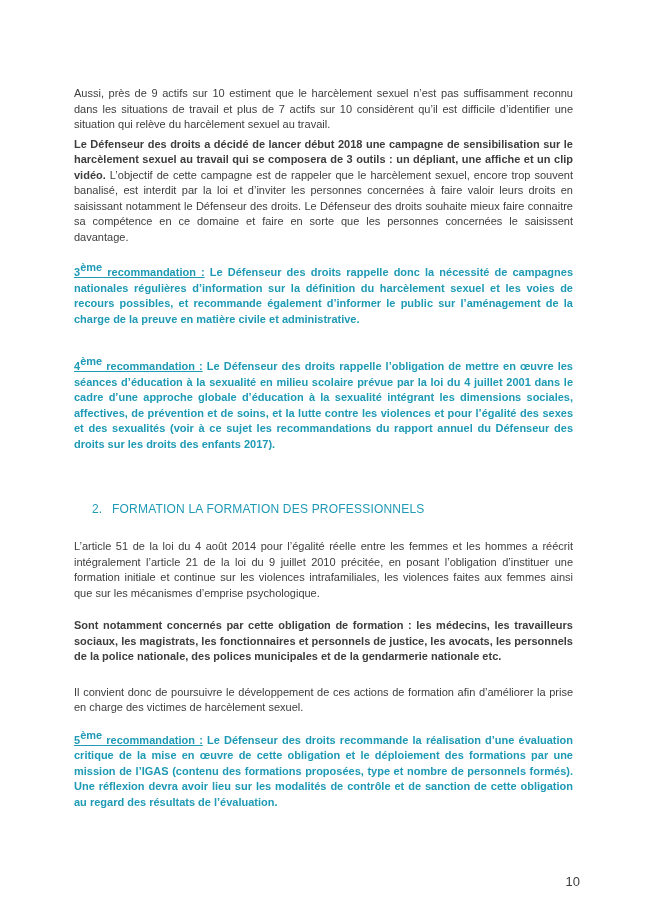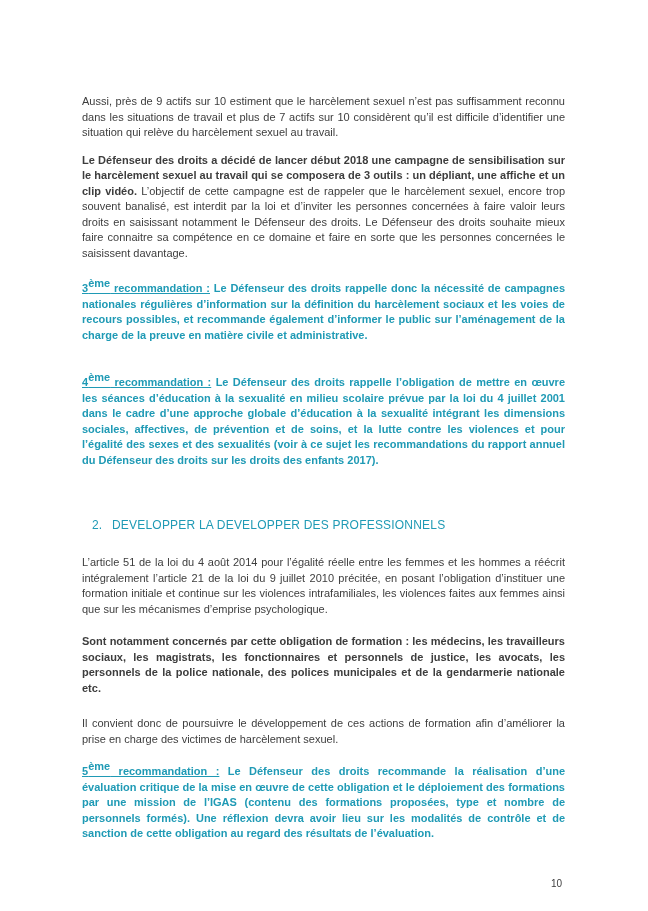--- a/index.html
+++ b/index.html
@@ -11,21 +11,21 @@
   .page {
     position: relative;
     width: 648px; height: 911px;
     background: #ffffff;
     overflow: hidden;
   }
   .content {
     padding: 82px 71px 0 70px;
   }
   p {
-    margin: 12px;
+    margin: 4px;
     font-size: 11px;
     line-height: 15.5px;
     color: #3d3d3d;
     text-align: justify;
   }
   .bold { font-weight: bold; }
   .recommendation {
     color: #1f9ab5;
     font-weight: bold;
   }
@@ -48,47 +48,47 @@
   
   .mb-none   { margin-bottom: 0; }
   .mb-line   { margin-bottom: 20px; }
   .mb-wide   { margin-bottom: 32px; }
   .mb-small  { margin-bottom: 14px; }
   .mb-sect   { margin-bottom: 50px; }
   .mb-para   { margin-bottom: 17px; }
   .mb-med    { margin-bottom: 20px; font-weight: bold; }
   .page-number {
     position: absolute;
-    right: 86px;
+    right: 68px;
     bottom: 22px;
-    font-size: 10px;
+    font-size: 13px;
     color: #3d3d3d;
   }
 </style>
 </head>
 <body>
 
 <div class="page">
   <div class="content">
 
     <p class="mb-none">Aussi, près de 9 actifs sur 10 estiment que le harcèlement sexuel n’est pas suffisamment reconnu dans les situations de travail et plus de 7 actifs sur 10 considèrent qu’il est difficile d’identifier une situation qui relève du harcèlement sexuel au travail.</p>
 
     <p class="mb-line"><span class="bold">Le Défenseur des droits a décidé de lancer début 2018 une campagne de sensibilisation sur le harcèlement sexuel au travail qui se composera de 3 outils : un dépliant, une affiche et un clip vidéo.</span>
       <span>L’objectif de cette campagne est de rappeler que le harcèlement sexuel, encore trop souvent banalisé, est interdit par la loi et d’inviter les personnes concernées à faire valoir leurs droits en saisissant notamment le Défenseur des droits. Le Défenseur des droits souhaite mieux faire connaitre sa compétence en ce domaine et faire en sorte que les personnes concernées le saisissent davantage.</span></p>
 
     <p class="recommendation mb-wide"><span class="rec-label"><span>3</span><sup>ème</sup><span> recommandation :</span></span>
-      <span>Le Défenseur des droits rappelle donc la nécessité de campagnes nationales régulières d’information sur la définition du harcèlement sociaux et les voies de recours possibles, et recommande également d’informer le public sur l’aménagement de la charge de la preuve en matière civile et administrative.</span></p>
+      <span>Le Défenseur des droits rappelle donc la nécessité de campagnes nationales régulières d’information sur la définition du harcèlement sexuel et les voies de recours possibles, et recommande également d’informer le public sur l’aménagement de la charge de la preuve en matière civile et administrative.</span></p>
 
 
     <p class="recommendation mb-sect"><span class="rec-label"><span>4</span><sup>ème</sup><span> recommandation :</span></span>
       <span>Le Défenseur des droits rappelle l’obligation de mettre en œuvre les séances d’éducation à la sexualité en milieu scolaire prévue par la loi du 4 juillet 2001 dans le cadre d’une approche globale d’éducation à la sexualité intégrant les dimensions sociales, affectives, de prévention et de soins, et la lutte contre les violences et pour l’égalité des sexes et des sexualités (voir à ce sujet les recommandations du rapport annuel du Défenseur des droits sur les droits des enfants 2017).</span></p>
 
     <div class="section-heading">
       <span class="num">2.</span>
-      <span>DEVELOPPER LA DEVELOPPER DES PROFESSIONNELS</span>
+      <span>FORMATION LA FORMATION DES PROFESSIONNELS</span>
     </div>
 
     <p class="mb-para">L’article 51 de la loi du 4 août 2014 pour l’égalité réelle entre les femmes et les hommes a réécrit intégralement l’article 21 de la loi du 9 juillet 2010 précitée, en posant l’obligation d’instituer une formation initiale et continue sur les violences intrafamiliales, les violences faites aux femmes ainsi que sur les mécanismes d’emprise psychologique.</p>
 
     <p class="mb-med">Sont notamment concernés par cette obligation de formation : les médecins, les travailleurs sociaux, les magistrats, les fonctionnaires et personnels de justice, les avocats, les personnels de la police nationale, des polices municipales et de la gendarmerie nationale etc.</p>
 
     <p class="mb-para">Il convient donc de poursuivre le développement de ces actions de formation afin d’améliorer la prise en charge des victimes de harcèlement sexuel.</p>
 
     <p class="recommendation mb-none"><span class="rec-label"><span>5</span><sup>ème</sup><span> recommandation :</span></span>
       <span>Le Défenseur des droits recommande la réalisation d’une évaluation critique de la mise en œuvre de cette obligation et le déploiement des formations par une mission de l’IGAS (contenu des formations proposées, type et nombre de personnels formés). Une réflexion devra avoir lieu sur les modalités de contrôle et de sanction de cette obligation au regard des résultats de l’évaluation.</span></p>

